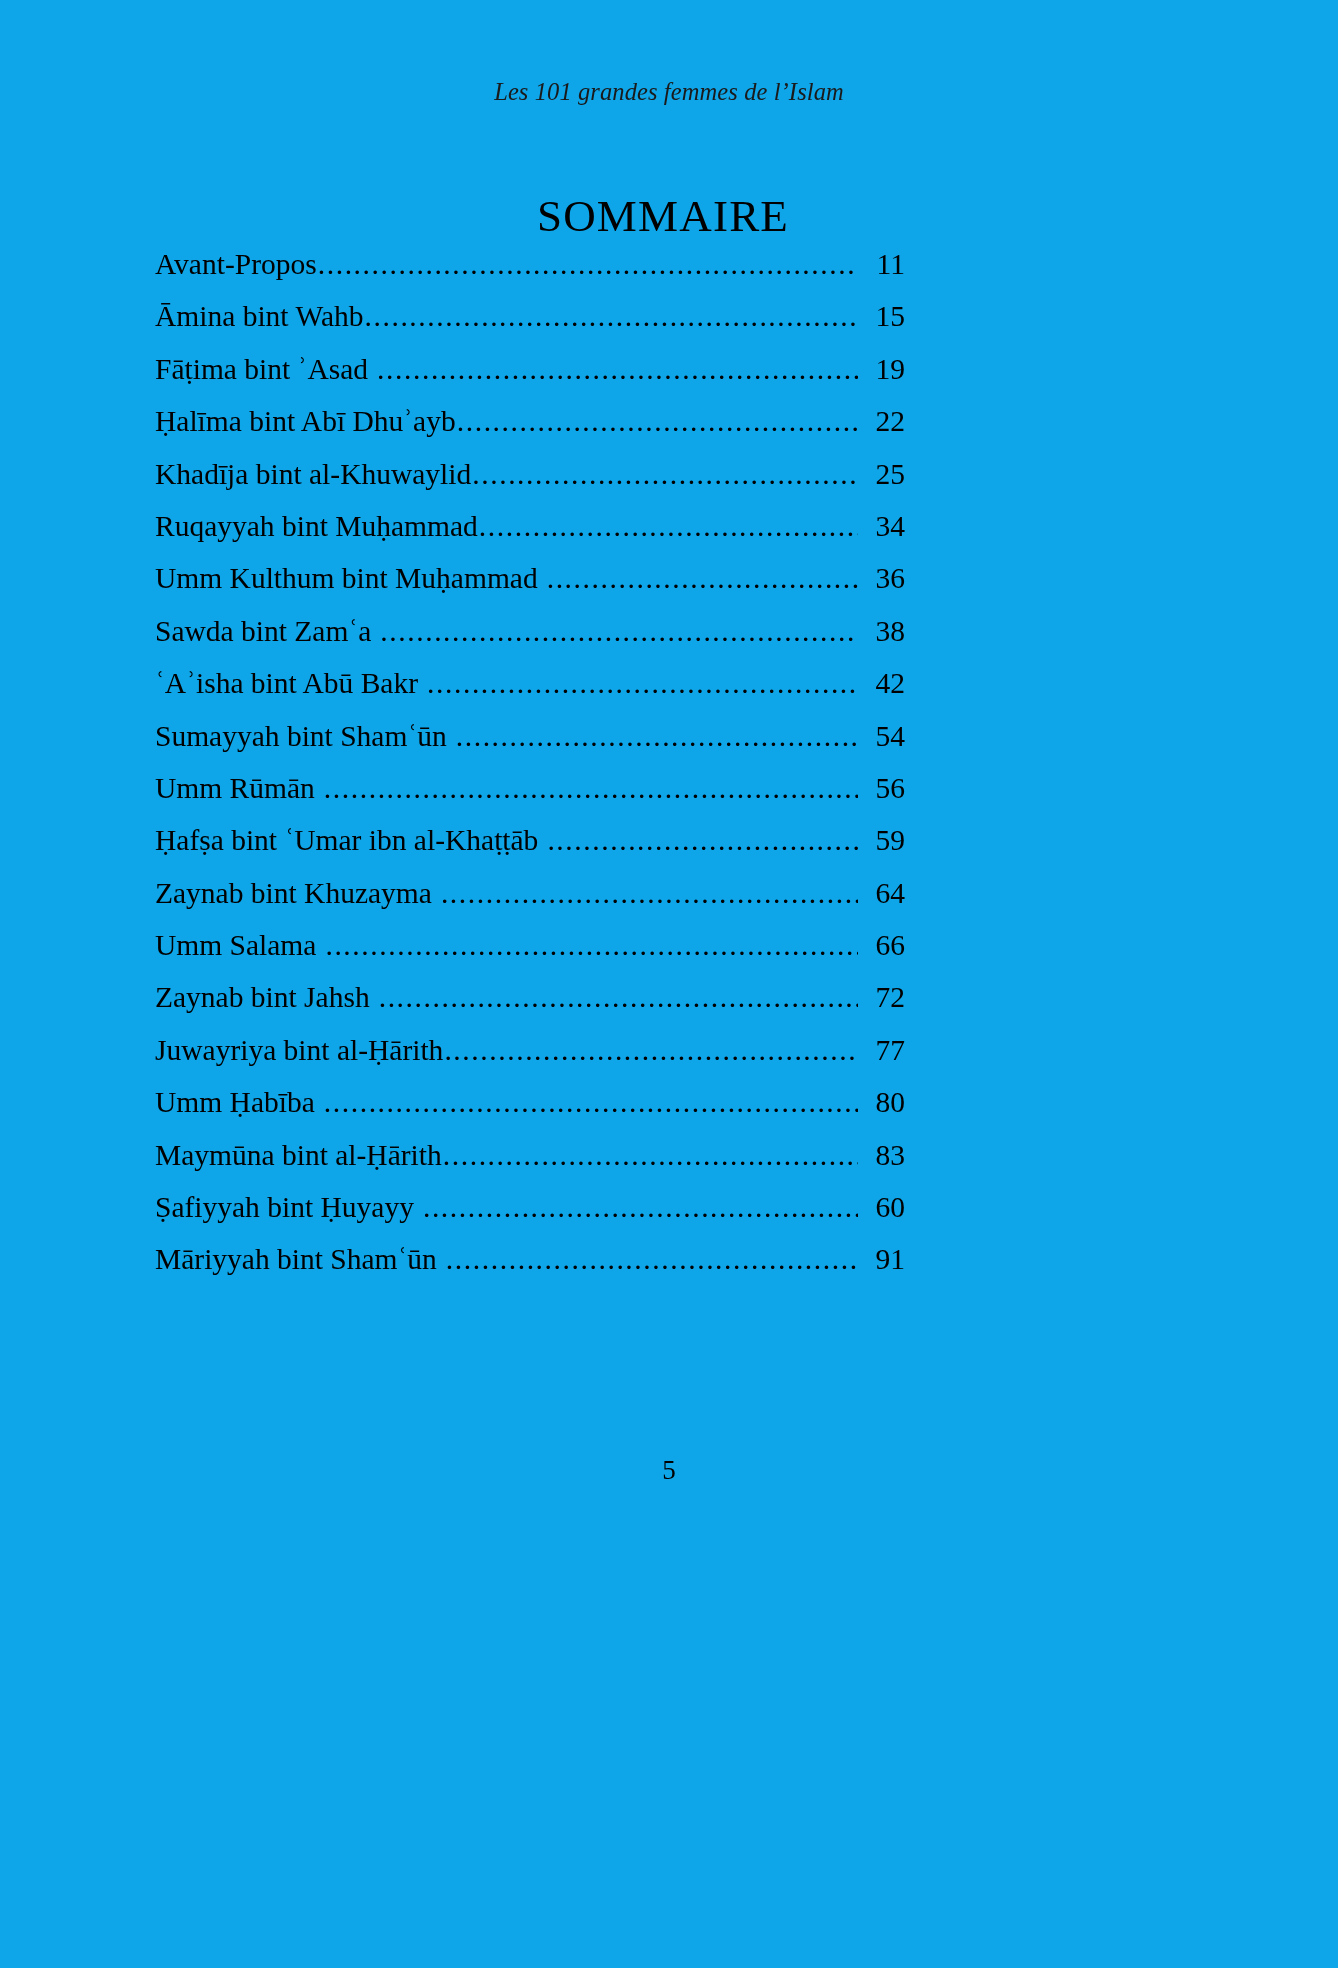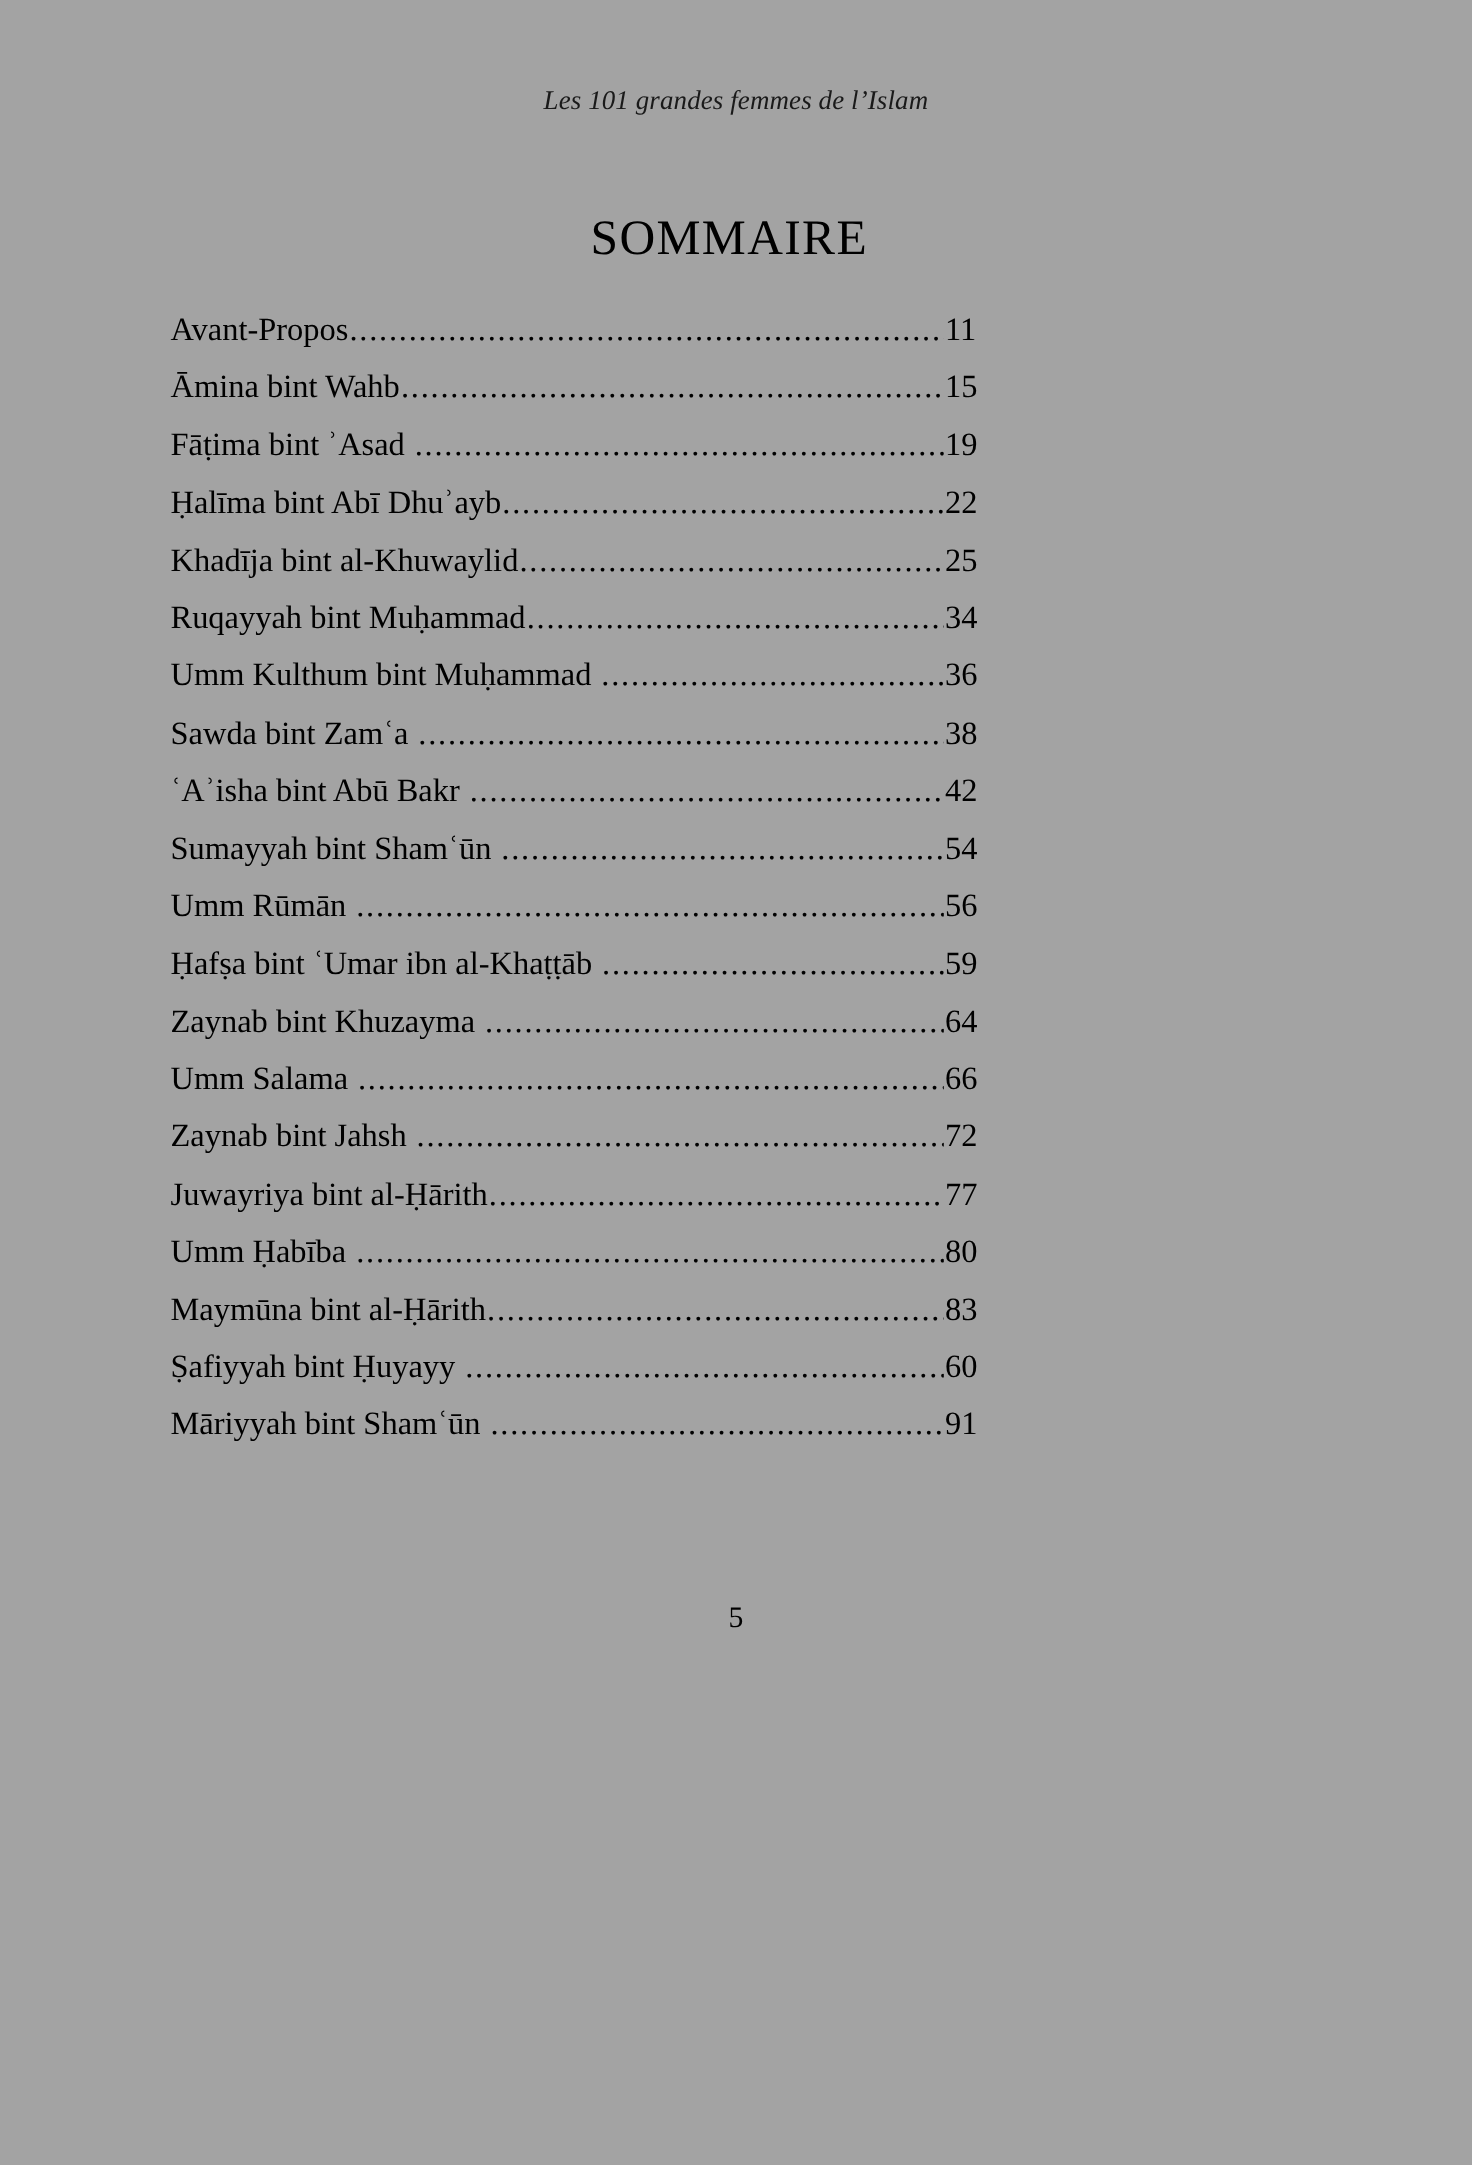--- a/index.html
+++ b/index.html
@@ -12,21 +12,21 @@
     height: 1968px;
     font-family: "Liberation Serif", "DejaVu Serif", serif;
     color: #000000;
     position: relative;
     overflow: hidden;
   }
 
   .page {
     position: absolute;
     inset: 0;
-    background: #a3a3a3;
+    background: #0ea5e9;
   }
 
   
   .running-header {
     position: absolute;
     top: 78px;
     left: 0;
     right: 0;
     text-align: center;
     font-style: italic;
@@ -79,23 +79,23 @@
     letter-spacing: 1.6px;
     font-size: 29.5px;
     color: #000;
   }
   .toc-leader::before {
     content: "....................................................................................................................";
   }
 
   .toc-page {
     flex: 0 0 auto;
+    text-align: right;
     min-width: 46px;
     padding-left: 1px;
-    margin-top: 36px;
   }
 
   
   .toc-entry.gap .toc-label { padding-right: 9px; }
 
   
   .folio {
     position: absolute;
     top: 1455px;
     left: 0;

